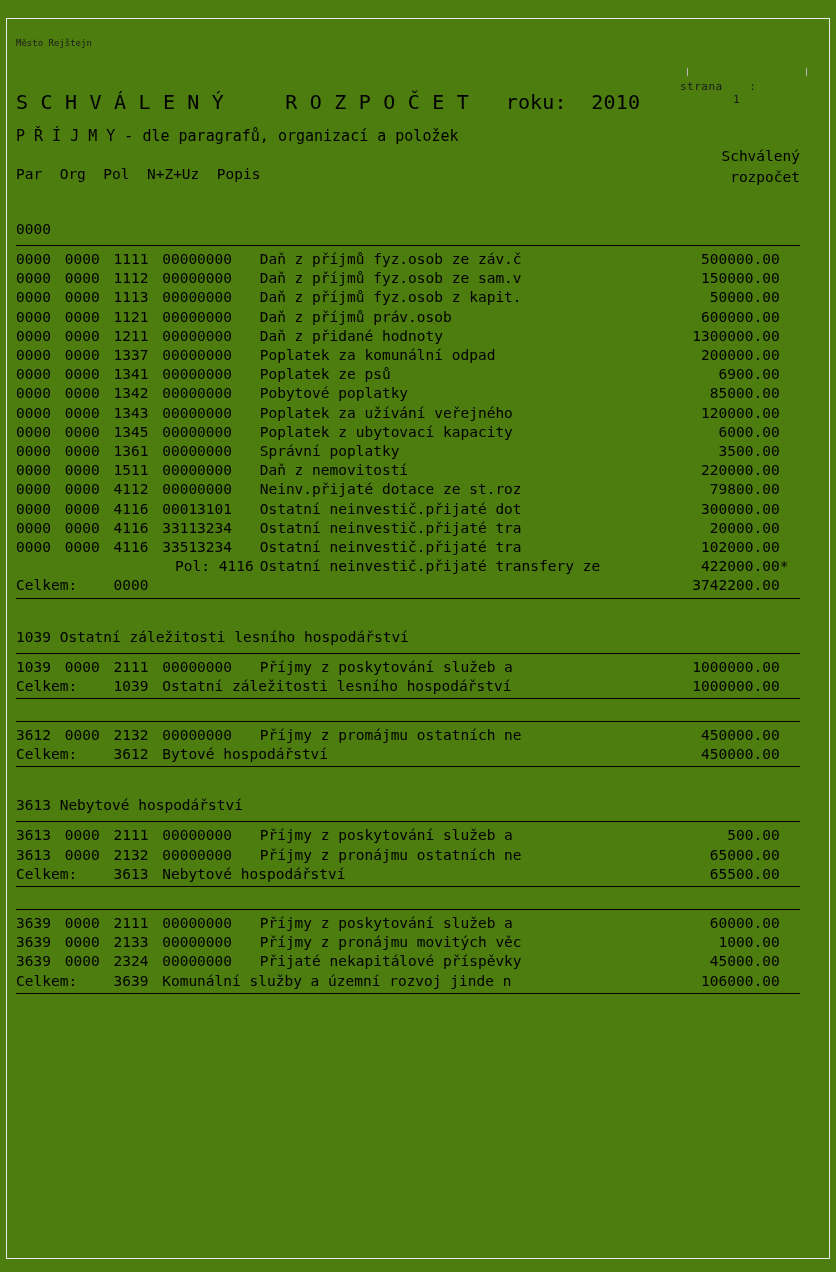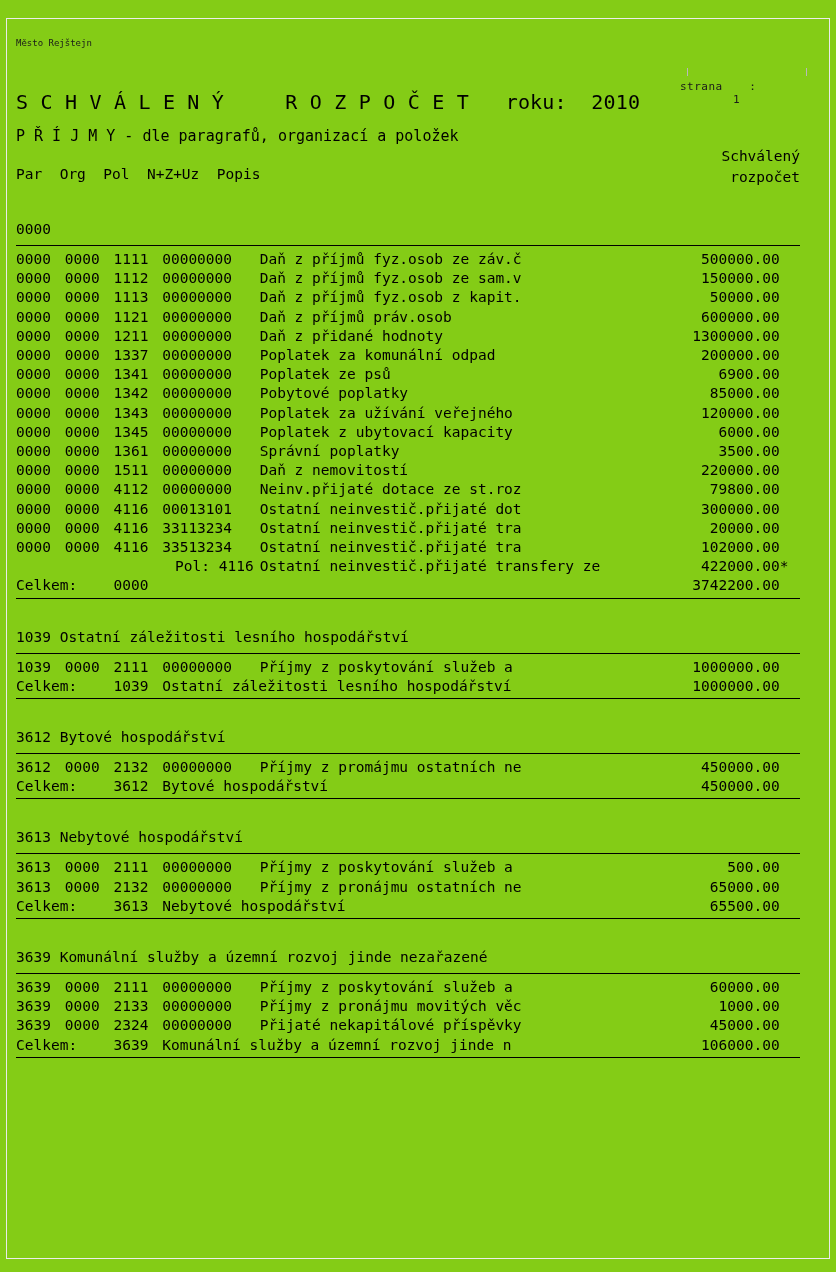--- a/index.html
+++ b/index.html
@@ -8,21 +8,21 @@
     background: #ffffff;
   }
   body {
     font-family: "DejaVu Sans Mono", "Liberation Mono", monospace;
     color: #000000;
   }
   .page {
     position: relative;
     width: 836px;
     height: 1272px;
-    background: #84cc16;
+    background: #4d7c0f;
     overflow: hidden;
   }
   .sheet {
     position: absolute;
     left: 0;
     top: 0;
     width: 836px;
     height: 1272px;
   }
   
@@ -398,21 +398,20 @@
                 <td colspan="2">Ostatní záležitosti lesního hospodářství</td>
                 <td class="c-amt">1000000.00</td>
                 <td class="c-star"></td>
               </tr>
             </tbody>
           </table>
           <div class="rule thin" style="margin-top: 2px;"></div>
           <div class="spacer-md"></div>
         </div>
         <div class="section">
-          <div class="section-title">3612 Bytové hospodářství</div>
           <div class="rule"></div>
           <table class="rows">
             <tbody>
               <tr>
                 <td class="c-par">3612</td>
                 <td class="c-org">0000</td>
                 <td class="c-pol">2132</td>
                 <td class="c-uz">00000000</td>
                 <td class="c-desc">Příjmy z promájmu ostatních ne</td>
                 <td class="c-amt">450000.00</td>
@@ -459,21 +458,20 @@
                 <td colspan="2">Nebytové hospodářství</td>
                 <td class="c-amt">65500.00</td>
                 <td class="c-star"></td>
               </tr>
             </tbody>
           </table>
           <div class="rule thin" style="margin-top: 2px;"></div>
           <div class="spacer-md"></div>
         </div>
         <div class="section">
-          <div class="section-title">3639 Komunální služby a územní rozvoj jinde nezařazené</div>
           <div class="rule"></div>
           <table class="rows">
             <tbody>
               <tr>
                 <td class="c-par">3639</td>
                 <td class="c-org">0000</td>
                 <td class="c-pol">2111</td>
                 <td class="c-uz">00000000</td>
                 <td class="c-desc">Příjmy z poskytování služeb a</td>
                 <td class="c-amt">60000.00</td>

